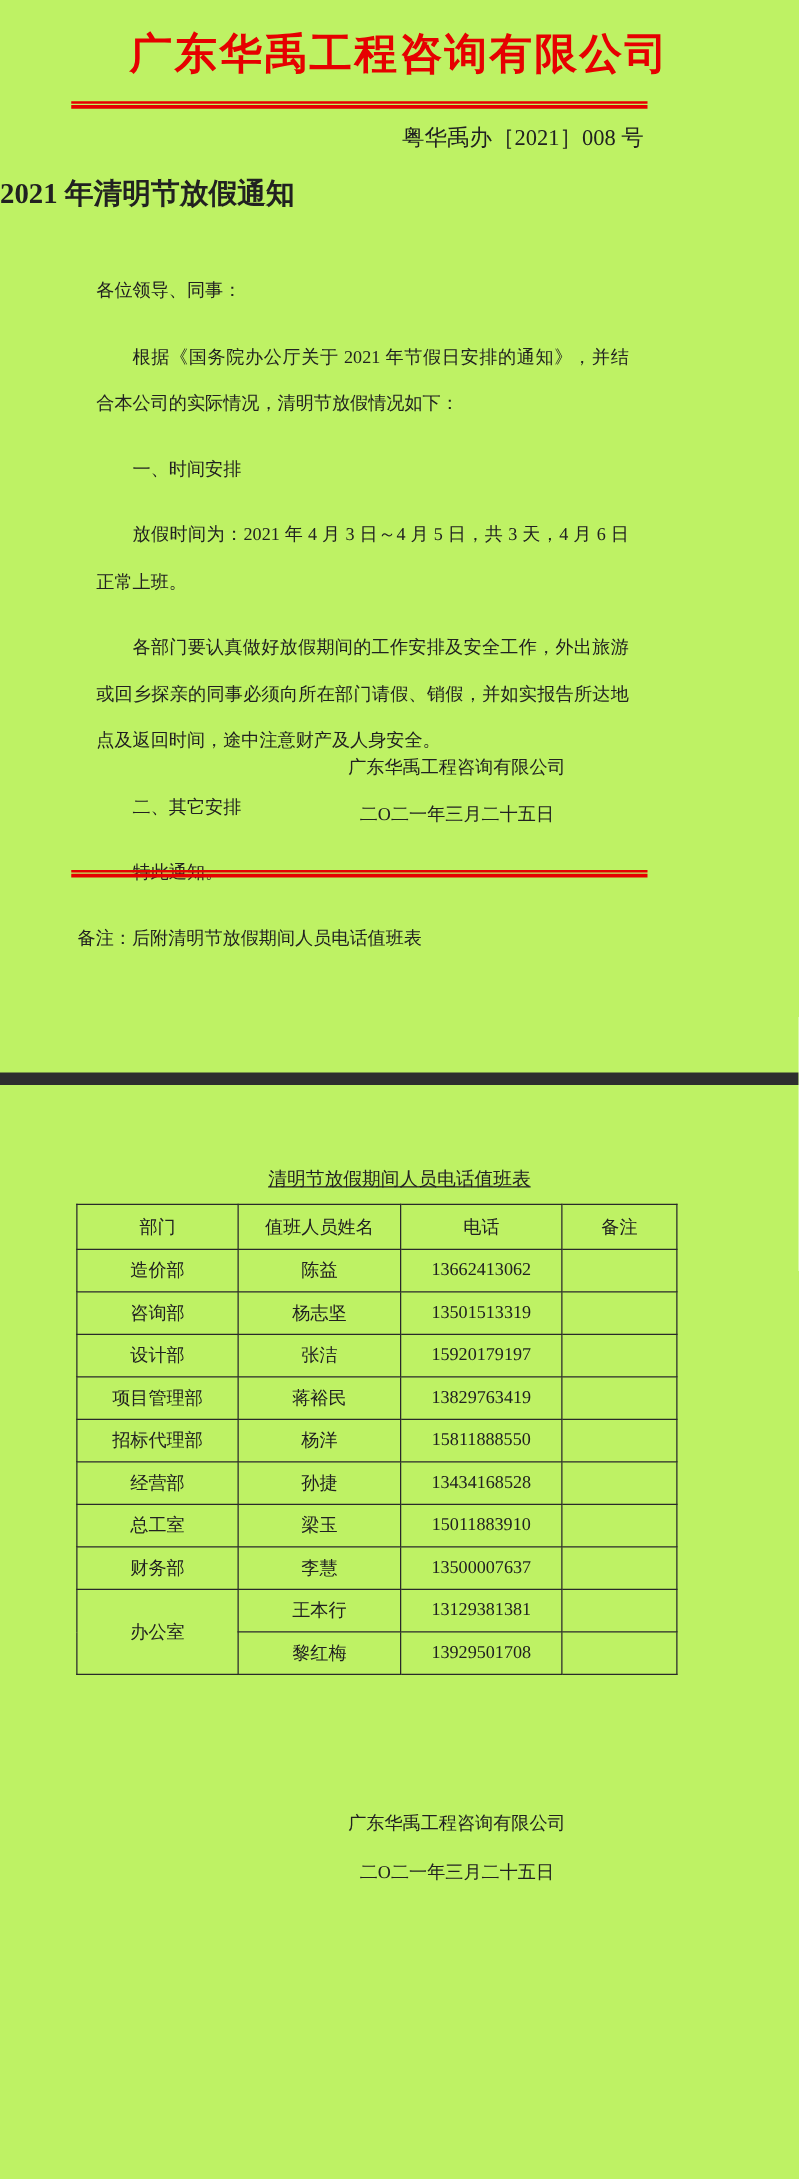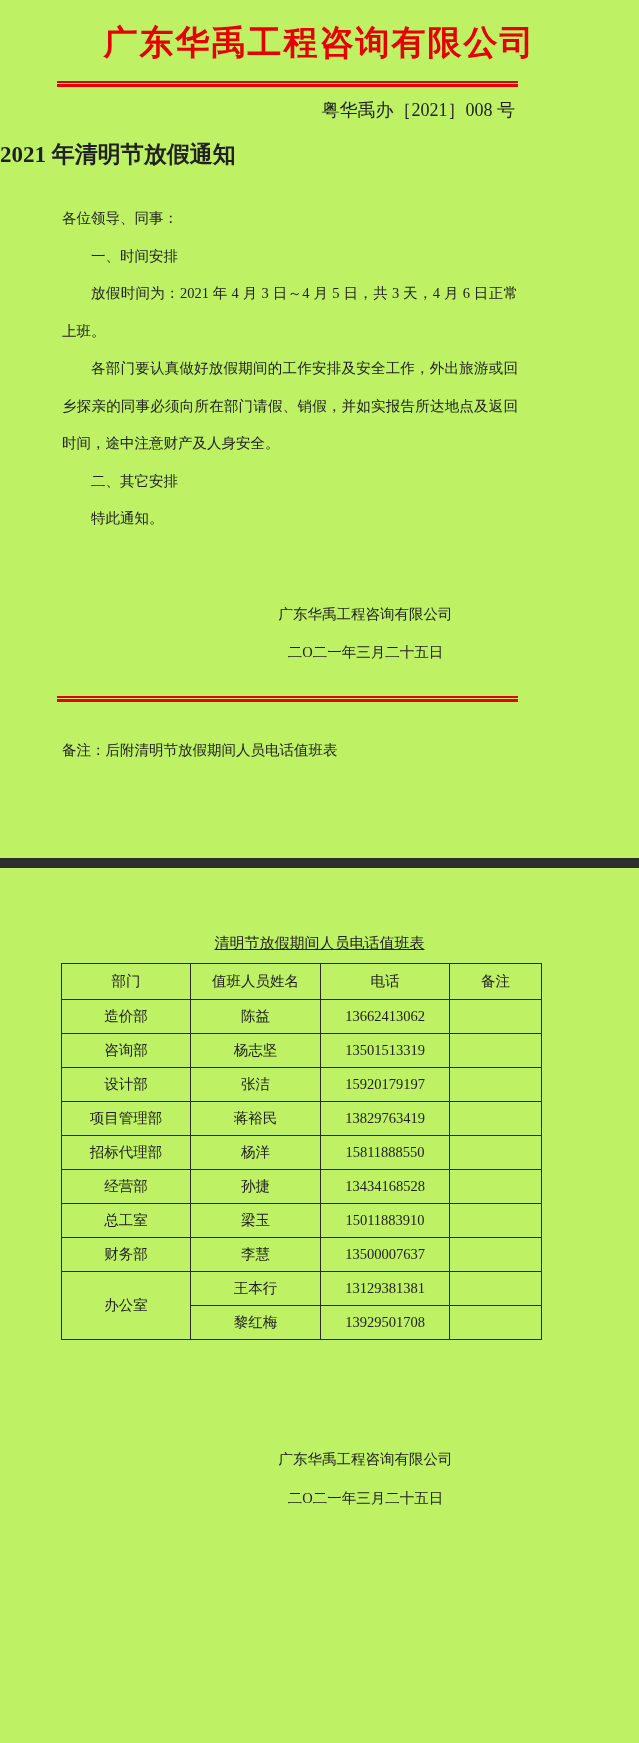--- a/index.html
+++ b/index.html
@@ -36,21 +36,21 @@
   }
   .doc-title{
     position:absolute;top:139px;left:0;width:100%;
     text-align:left;font-size:23px;font-weight:bold;
     white-space:nowrap;
   }
   .body-text{
     position:absolute;top:200px;left:62px;width:456px;
     font-size:14.5px;line-height:37.5px;text-align:justify;
   }
-  .body-text p{margin:0;}
+  .body-text p{margin:15px;}
   .body-text .indent{text-indent:2em;}
   .sig{
     position:absolute;left:268px;width:195px;
     text-align:center;font-size:14.5px;
     white-space:nowrap;
   }
   .sig-1{top:595px;line-height:38px;}
   .sig-2{top:1440px;line-height:39px;}
   .note-line{
     position:absolute;top:741px;left:62px;
@@ -95,20 +95,21 @@
     <div class="gap"></div>
     <div class="thick"></div>
   </div>
 
   <div class="doc-number">粤华禹办［2021］008 号</div>
 
   <div class="doc-title">2021 年清明节放假通知</div>
 
   <div class="body-text">
     <p>各位领导、同事：</p>
+    <p class="indent">根据《国务院办公厅关于 2021 年节假日安排的通知》，并结合本公司的实际情况，清明节放假情况如下：</p>
     <p class="indent">一、时间安排</p>
     <p class="indent">放假时间为：2021 年 4 月 3 日～4 月 5 日，共 3 天，4 月 6 日正常上班。</p>
     <p class="indent">各部门要认真做好放假期间的工作安排及安全工作，外出旅游或回乡探亲的同事必须向所在部门请假、销假，并如实报告所达地点及返回时间，途中注意财产及人身安全。</p>
     <p class="indent">二、其它安排</p>
     <p class="indent">特此通知。</p>
   </div>
 
   <div class="sig sig-1">
     <div>广东华禹工程咨询有限公司</div>
     <div>二O二一年三月二十五日</div>

